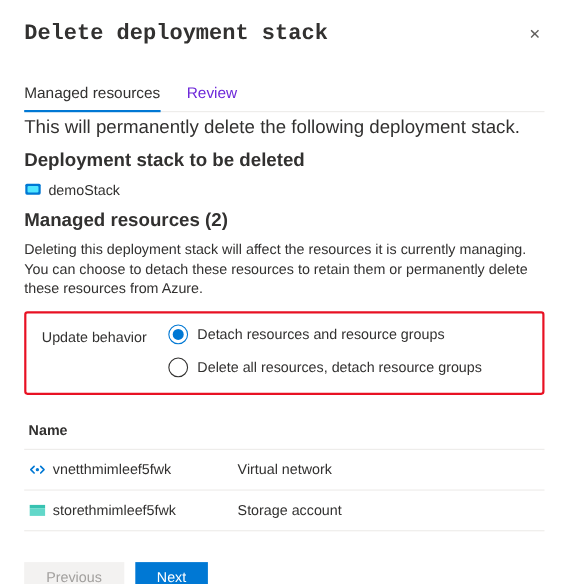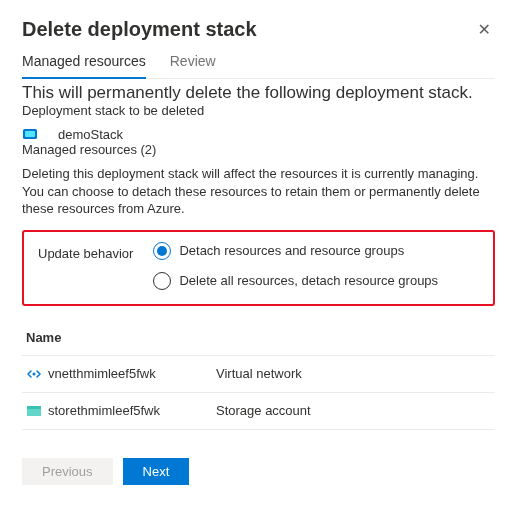--- a/index.html
+++ b/index.html
@@ -4,29 +4,29 @@
 <style>
   * { box-sizing: border-box; margin: 0; padding: 0; }
   body {
     font-family: "Segoe UI", -apple-system, sans-serif;
     font-size: 13px;
     color: #323130;
     background: #fff;
     width: 517px;
     padding: 18px 22px;
   }
-  .header { display: flex; justify-content: space-between; align-items: flex-end; }
+  .header { display: flex; justify-content: space-between; align-items: flex-end; font-family: Liberation Mono, monospace; }
   .title { font-size: 20px; font-weight: 600; color: #323130; }
   .close { font-size: 16px; color: #605e5c; cursor: pointer; padding: 2px 4px; }
-  .tabs { display: flex; gap: 24px; margin-top: 12px; border-bottom: 1px solid #edebe9; }
-  .tab { padding: 0 0 8px 0; font-size: 14px; color: #737373; cursor: pointer; border-bottom: 2px solid transparent; margin-bottom: -1px; }
+  .tabs { display: flex; gap: 24px; margin-top: 34px; border-bottom: 1px solid #edebe9; }
+  .tab { padding: 0 0 8px 0; font-size: 14px; color: #6d28d9; cursor: pointer; border-bottom: 2px solid transparent; margin-bottom: -1px; }
   .tab.active { color: #323130; border-bottom: 2px solid #0078d4; font-weight: 400; }
   .desc { margin-top: 4px; font-size: 17px; color: #323130; }
-  .subheading { font-weight: 400; font-size: 13px; }
-  .stack-row { display: flex; align-items: center; gap: 20px; margin-top: 8px; }
+  .subheading { font-weight: 700; margin-top: 10px; font-size: 17px; }
+  .stack-row { display: flex; align-items: center; gap: 6px; margin-top: 8px; }
   .stack-icon { width: 16px; height: 16px; flex-shrink: 0; }
   .info { margin-top: 8px; font-size: 13px; color: #323130; line-height: 1.35; }
   .highlight-box {
     border: 2px solid #e81123;
     border-radius: 3px;
     padding: 10px 14px 14px 14px;
     margin-top: 12px;
     display: flex;
     gap: 20px;
   }

